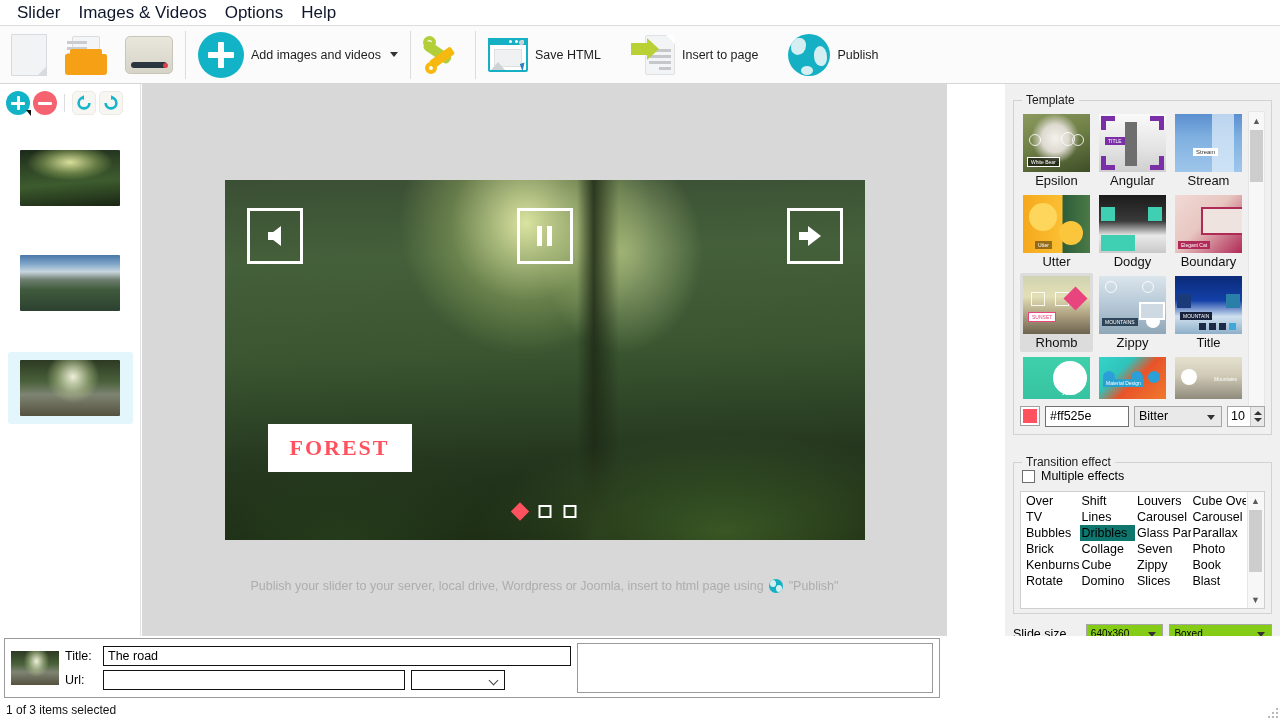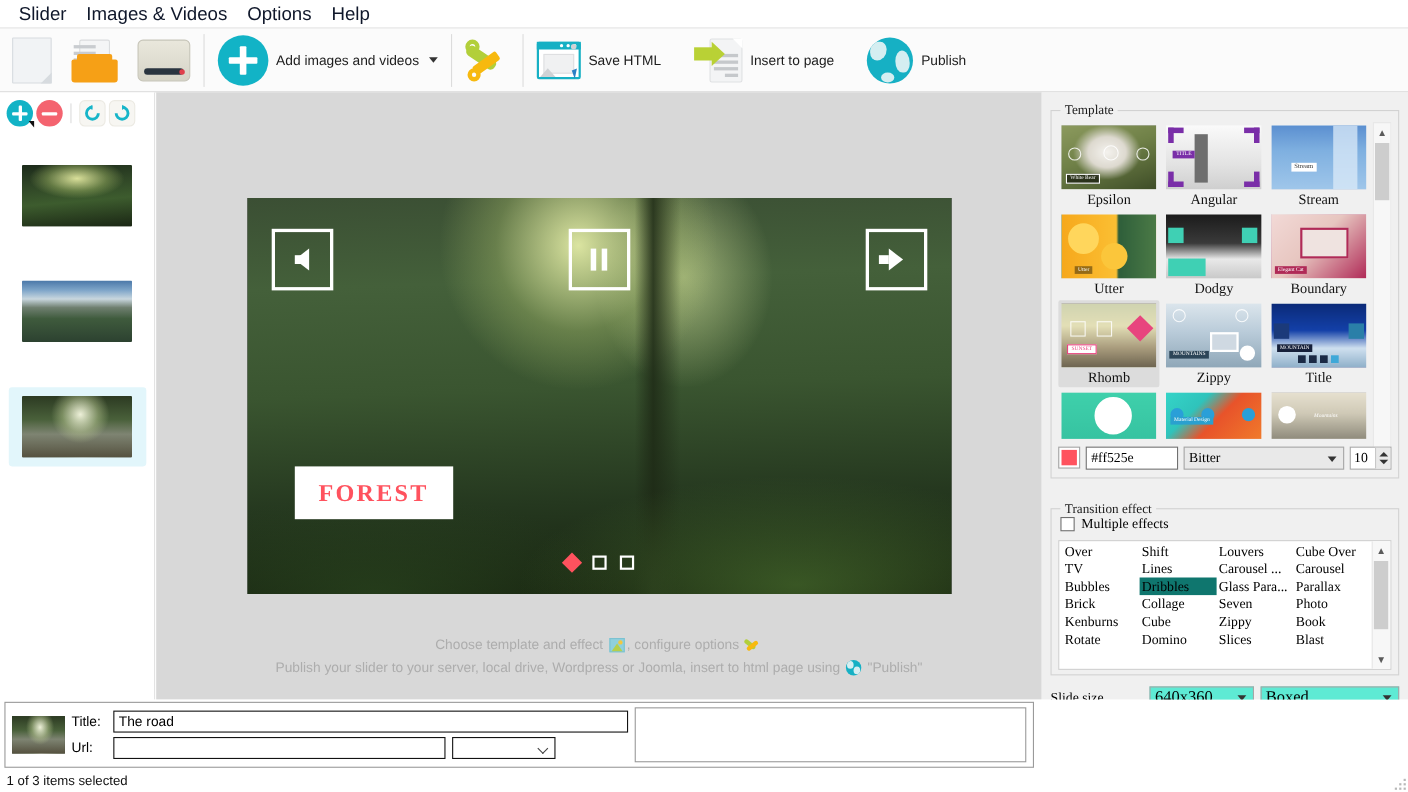--- a/index.html
+++ b/index.html
@@ -282,23 +282,22 @@
   .hi-tpl .s { position: absolute; right: 1px; top: 1px; width: 4px; height: 4px; border-radius: 50%; background: #f3c73f; }
   .hi-tool { width: 14px; height: 14px; }
   .hi-tool .a { position: absolute; left: 0; top: 1px; width: 12px; height: 4px; background: #b2cf3a; transform: rotate(38deg); transform-origin: left center; border-radius: 2px;}
   .hi-tool .b { position: absolute; left: 1px; top: 6px; width: 12px; height: 4px; background: #f7b90f; transform: rotate(-38deg); border-radius: 2px;}
   .hi-globe { width: 14px; height: 14px; background: #16b0c4; border-radius: 50%; overflow: hidden; }
   .hi-globe .g1 { position: absolute; left: 1px; top: 1px; width: 6px; height: 7px; background: #d5eef1; border-radius: 50%; }
   .hi-globe .g2 { position: absolute; right: 1px; bottom: 1px; width: 6px; height: 7px; background: #d5eef1; border-radius: 50%; }
 
   
   .rightpanel {
-    position: absolute; right: 0; top: 84px; width: 333px; bottom: 84px;
+    position: absolute; right: 0; top: 84px; width: 275px; bottom: 84px;
     background: #f0f0f0;
-    font-family: Liberation Serif, serif;
   }
   .group {
     position: absolute; border: 1px solid #d2d2d2; background: transparent;
   }
   .group > legend, .grp-title {
     position: absolute; top: -8px; left: 8px; background: #f0f0f0;
     padding: 0 4px; font-size: 12px; color: #1a1a1a;
   }
   .grp-template { left: 8px; top: 16px; right: 8px; height: 335px; background: #f0f0f0; }
   .tpl-scrollwrap { position: absolute; left: 6px; top: 10px; right: 6px; height: 307px; overflow: hidden; }
@@ -359,21 +358,21 @@
   .chk { width: 13px; height: 13px; border: 1px solid #6e6e6e; background: #fff; }
   .chk-lbl { font-size: 12.5px; }
   .eff-wrap { position: absolute; left: 6px; top: 28px; right: 6px; bottom: 4px; overflow: hidden; background: #fff; border: 1px solid #cfcfcf; }
   .eff-grid { position: absolute; left: 3px; top: 1px; right: 18px; display: grid; grid-template-columns: repeat(4, 1fr); }
   .eff-cell { font-size: 12.5px; line-height: 16px; white-space: nowrap; overflow: hidden; padding-left: 2px; cursor: default; }
   .eff-cell.selected { background: #0f766e; }
   .eff-sb { position: absolute; right: 0; top: 0; width: 17px; bottom: 0; background: #f7f7f7; border-left: 1px solid #e6e6e6; }
 
   .slide-row { position: absolute; left: 8px; right: 8px; top: 540px; height: 20px; display: flex; align-items: center; gap: 6px; }
   .slide-lbl { font-size: 12.5px; width: 96px; }
-  .sel-box { height: 20px; border: 1px solid #a6a6a6; background: #5eead4; font-size: 15px; padding: 0 4px; line-height: 18px; position: relative; }
+  .sel-box { height: 20px; border: 1px solid #a6a6a6; background: #84cc16; font-size: 10px; padding: 0 4px; line-height: 18px; position: relative; }
   .sel-box .arw { position: absolute; right: 6px; top: 7px; width: 0; height: 0; border-left: 4px solid transparent; border-right: 4px solid transparent; border-top: 5px solid #333; }
 
   .more-btn {
     position: absolute; left: 8px; right: 8px; top: 570px; height: 56px;
     background: #e3e3e3; border: 1px solid #d2d2d2;
     display: flex; align-items: center; justify-content: center; gap: 14px; cursor: default;
   }
   .more-ico { width: 42px; height: 42px; background: #fff; border: 1px solid #d6d6d6; padding: 3px; position: relative; }
   .more-ico .sky { position: absolute; left: 3px; top: 3px; right: 3px; bottom: 3px; background: #9ed6dd; overflow: hidden; }
   .more-ico .sun { position: absolute; left: 6px; top: 5px; width: 11px; height: 11px; border-radius: 50%; background: #f5c93c; }
@@ -558,25 +557,20 @@
         <span class="tri-r"></span>
       </div>
       <div class="caption">FOREST</div>
       <div class="bullets">
         <span class="bullet-d"></span>
         <span class="bullet-o"></span>
         <span class="bullet-o"></span>
       </div>
     </div>
     <div class="hint">
-      <div>
-        <span>Choose template and effect</span>
-        <span class="hint-ico hi-tpl"><i class="m"></i><i class="s"></i></span><span>, configure options</span>
-        <span class="hint-ico hi-tool"><i class="a"></i><i class="b"></i></span>
-      </div>
       <div>
         <span>Publish your slider to your server, local drive, Wordpress or Joomla, insert to html page using</span>
         <span class="hint-ico hi-globe"><i class="g1"></i><i class="g2"></i></span>
         <span>"Publish"</span>
       </div>
     </div>
   </div>
 
   <div class="rightpanel">
 

